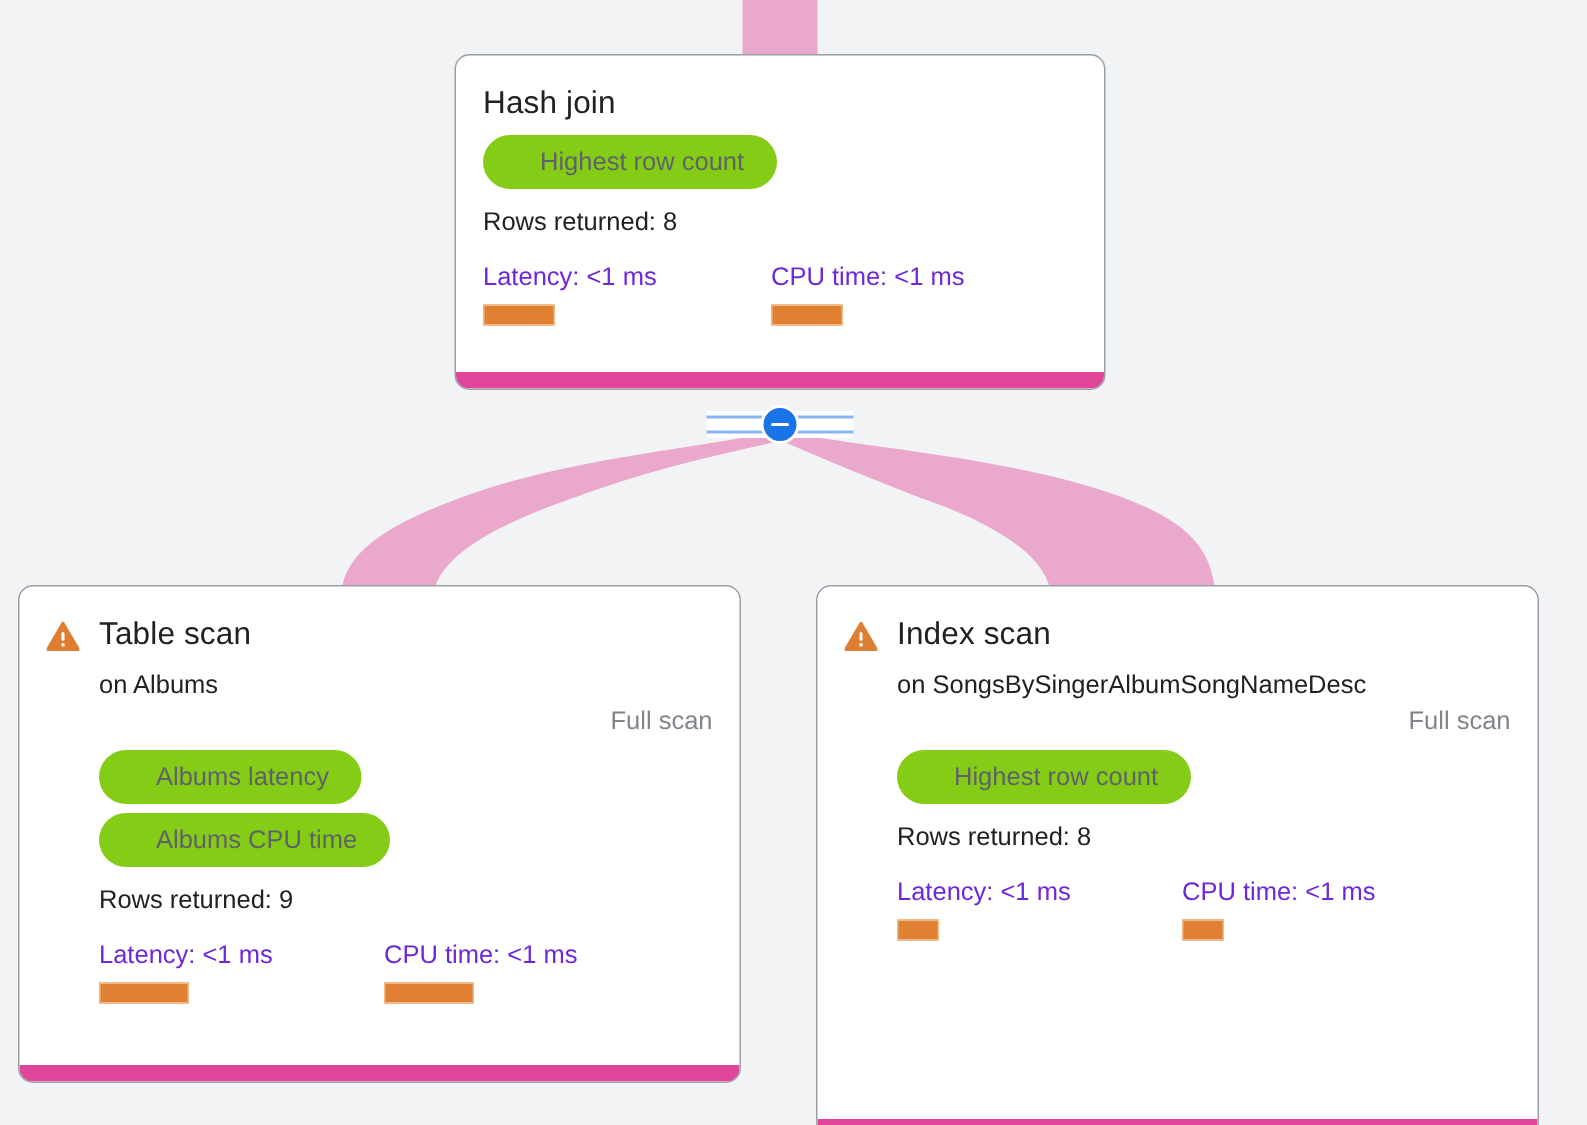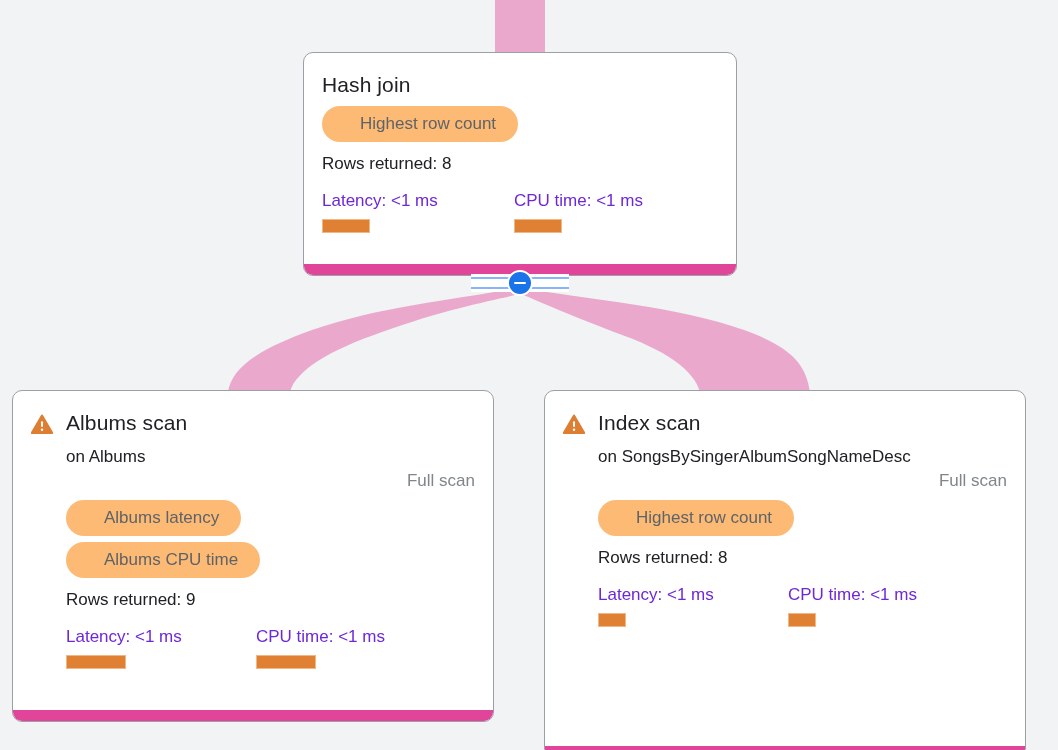--- a/index.html
+++ b/index.html
@@ -97,21 +97,21 @@
     color: #80868b;
     margin-top: 1px;
     text-align: right;
   }
 
   .chip-row {
     margin-top: 8px;
   }
   .chip {
     display: inline-block;
-    background: #fdba74;
+    background: #84cc16;
     color: #5f6368;
     border-radius: 18px;
     font-size: 17px;
     line-height: 20px;
     padding: 8px 22px 8px 38px;
     margin-bottom: 6px;
   }
 
   .rows-line {
     font-size: 17px;
@@ -216,21 +216,21 @@
 
     <path fill="#eaa8cd" d="M 523 288
              C 590 300, 676 306, 744 330
              C 794 348, 806 366, 810 392
              L 700 392
              C 694 370, 666 350, 614 332
              C 562 312, 536 300, 521 294
              Z"></path>
   </svg>
 
-  <div class="node-card card-hashjoin" style="left:303px; top:52px; width:434px; height:224px;">
+  <div class="node-card card-hashjoin" style="left:303px; top:36px; width:434px; height:224px;">
     <div class="node-body">
       <div class="node-head">
         <div class="node-text-block">
           <div class="node-title">Hash join</div>
           <div class="chip-row">
             <span class="chip">Highest row count</span>
           </div>
           <div class="rows-line">Rows returned: 8</div>
           <div class="metrics-row">
             <div class="metric m0">
@@ -255,21 +255,21 @@
 
   <div class="node-card card-tablescan" style="left:12px; top:390px; width:482px; height:332px;">
     <div class="node-body">
       <div class="node-head">
         <svg class="warn-icon" viewBox="0 0 24 22" xmlns="http://www.w3.org/2000/svg">
           <path d="M12 1.6 L23 20.4 Q23.4 21.2 22.5 21.2 L1.5 21.2 Q0.6 21.2 1 20.4 Z" fill="#dd7e32" stroke="#dd7e32" stroke-width="2.2" stroke-linejoin="round"></path>
           <rect x="10.9" y="8" width="2.2" height="6.4" rx="1.1" fill="#ffffff"></rect>
           <circle cx="12" cy="17.4" r="1.35" fill="#ffffff"></circle>
         </svg>
         <div class="node-text-block">
-          <div class="node-title">Albums scan</div>
+          <div class="node-title">Table scan</div>
           <div class="node-subtitle">on Albums</div>
           <div class="node-subtitle-muted">Full scan</div>
           <div class="chip-row">
             <span class="chip">Albums latency</span><br>
             <span class="chip">Albums CPU time</span>
           </div>
           <div class="rows-line">Rows returned: 9</div>
           <div class="metrics-row">
             <div class="metric m0">
               <div class="metric-label">Latency: &lt;1 ms</div>

